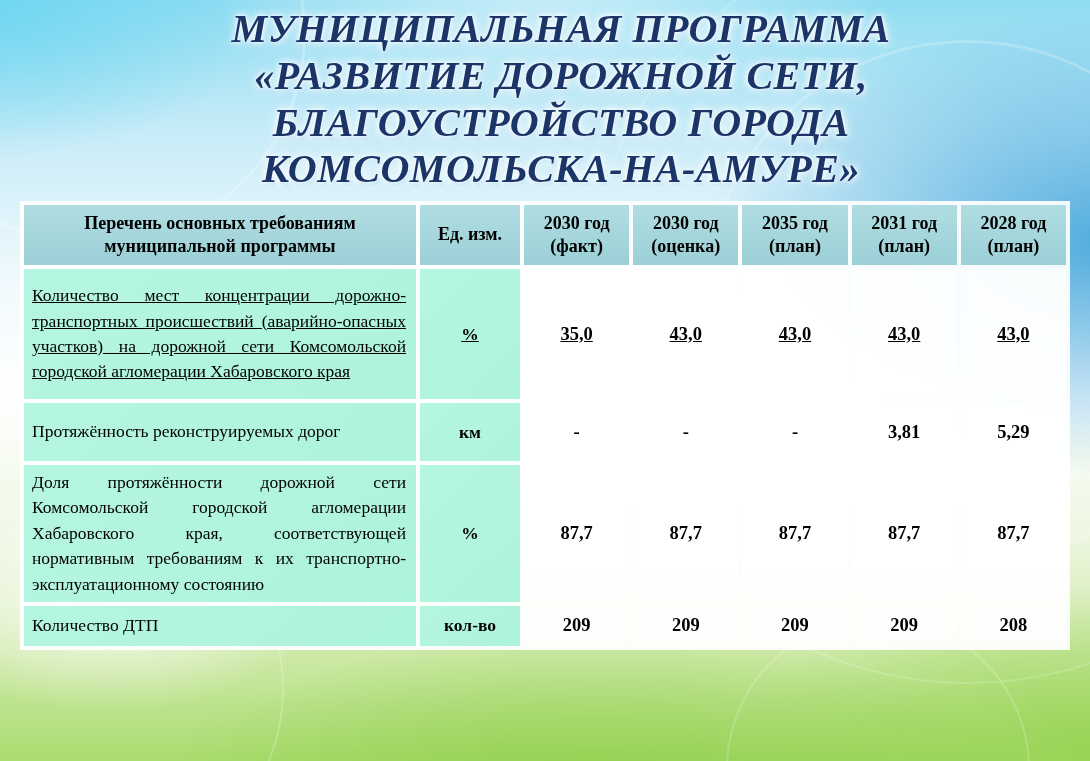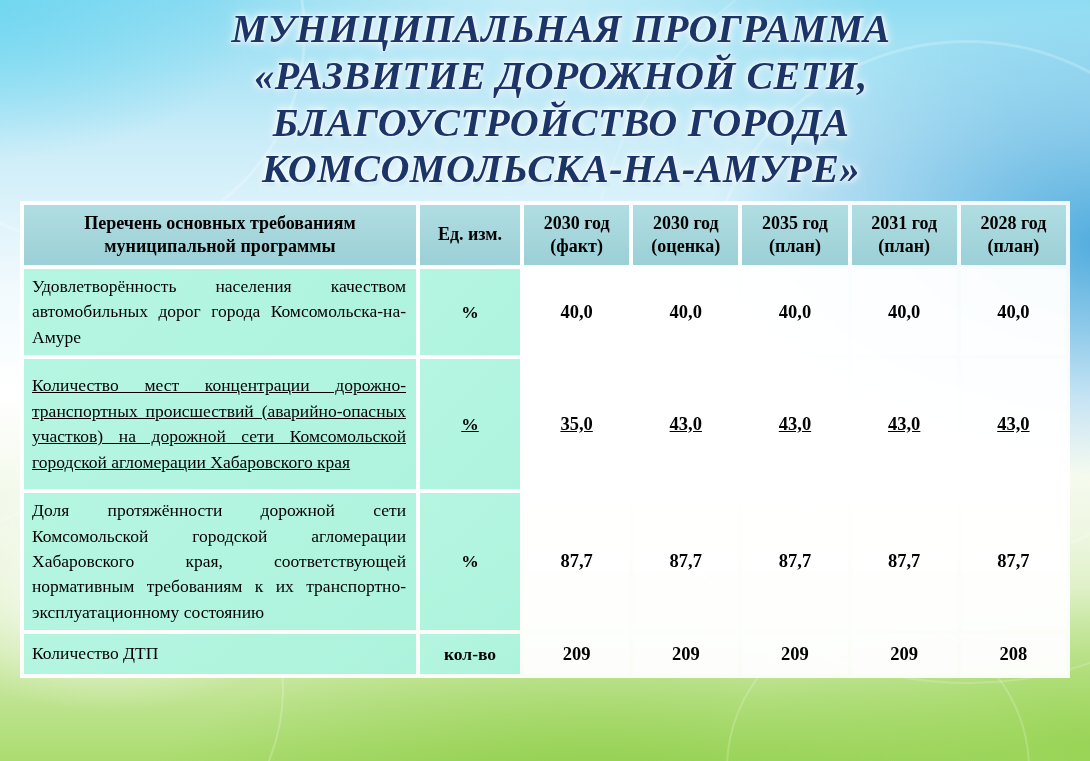--- a/index.html
+++ b/index.html
@@ -110,37 +110,37 @@
 (факт)</th>
         <th class="head">2030 год
 (оценка)</th>
         <th class="head">2035 год
 (план)</th>
         <th class="head">2031 год
 (план)</th>
         <th class="head">2028 год
 (план)</th>
       </tr>
-      <tr class="r1">
-        <td class="ind">Удовлетворённость населения качеством автомобильных дорог города Комсомольска-на-Амуре</td>
-        <td class="unit">%</td>
-        <td class="val">40,0</td>
-        <td class="val">40,0</td>
-        <td class="val">40,0</td>
-        <td class="val">40,0</td>
-        <td class="val">40,0</td>
-      </tr>
       <tr class="r2">
         <td class="ind">Количество мест концентрации дорожно-транспортных происшествий (аварийно-опасных участков) на дорожной сети Комсомольской городской агломерации Хабаровского края</td>
         <td class="unit">%</td>
         <td class="val">35,0</td>
         <td class="val">43,0</td>
         <td class="val">43,0</td>
         <td class="val">43,0</td>
         <td class="val">43,0</td>
+      </tr>
+      <tr class="r3">
+        <td class="ind">Протяжённость реконструируемых дорог</td>
+        <td class="unit">км</td>
+        <td class="val">-</td>
+        <td class="val">-</td>
+        <td class="val">-</td>
+        <td class="val">3,81</td>
+        <td class="val">5,29</td>
       </tr>
       <tr class="r4">
         <td class="ind">Доля протяжённости дорожной сети Комсомольской городской агломерации Хабаровского края, соответствующей нормативным требованиям к их транспортно-эксплуатационному состоянию</td>
         <td class="unit">%</td>
         <td class="val">87,7</td>
         <td class="val">87,7</td>
         <td class="val">87,7</td>
         <td class="val">87,7</td>
         <td class="val">87,7</td>
       </tr>

